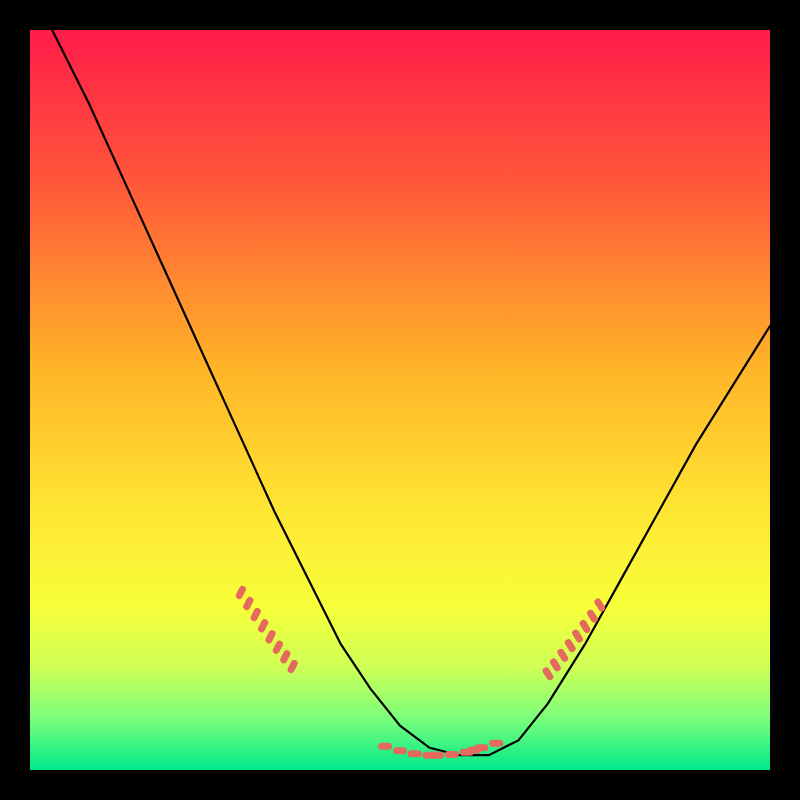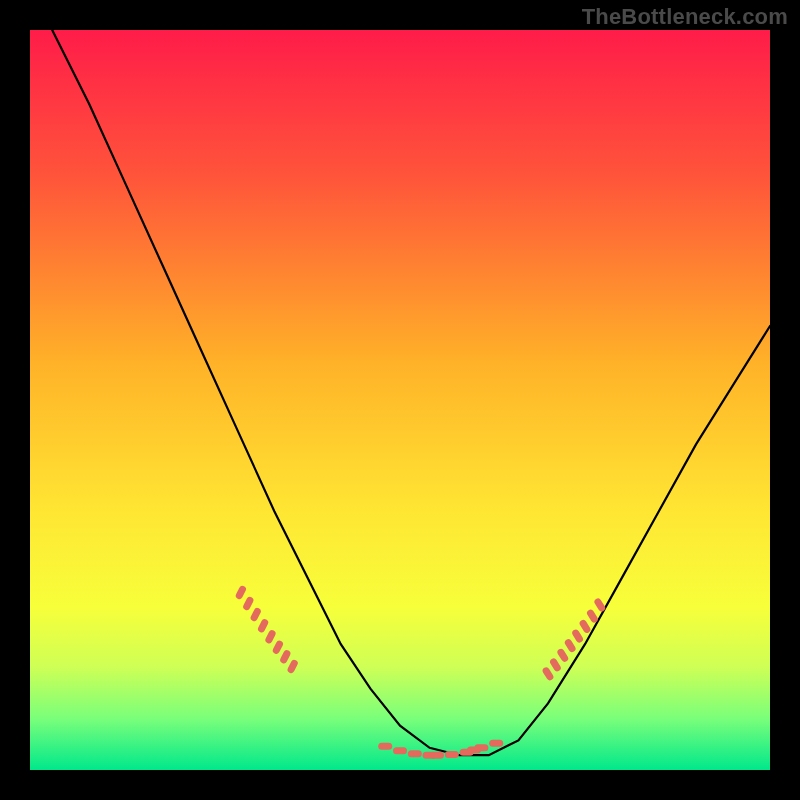--- a/index.html
+++ b/index.html
@@ -37,21 +37,20 @@
   .plot-area svg {
     display: block;
     width: 740px;
     height: 740px;
   }
 </style>
 </head>
 <body>
 
 <div class="stage">
-  <div class="watermark">TheBottleneck.com</div>
 
   <div class="plot-area">
     <svg viewBox="0 0 740 740">
       <defs>
         <linearGradient id="bg-grad" x1="0" y1="0" x2="0" y2="1">
         <stop offset="0.0%" stop-color="#FF1C49"></stop>
             <stop offset="20.0%" stop-color="#FF553A"></stop>
             <stop offset="45.0%" stop-color="#FFB228"></stop>
             <stop offset="65.0%" stop-color="#FFE633"></stop>
             <stop offset="78.0%" stop-color="#F7FF3A"></stop>

